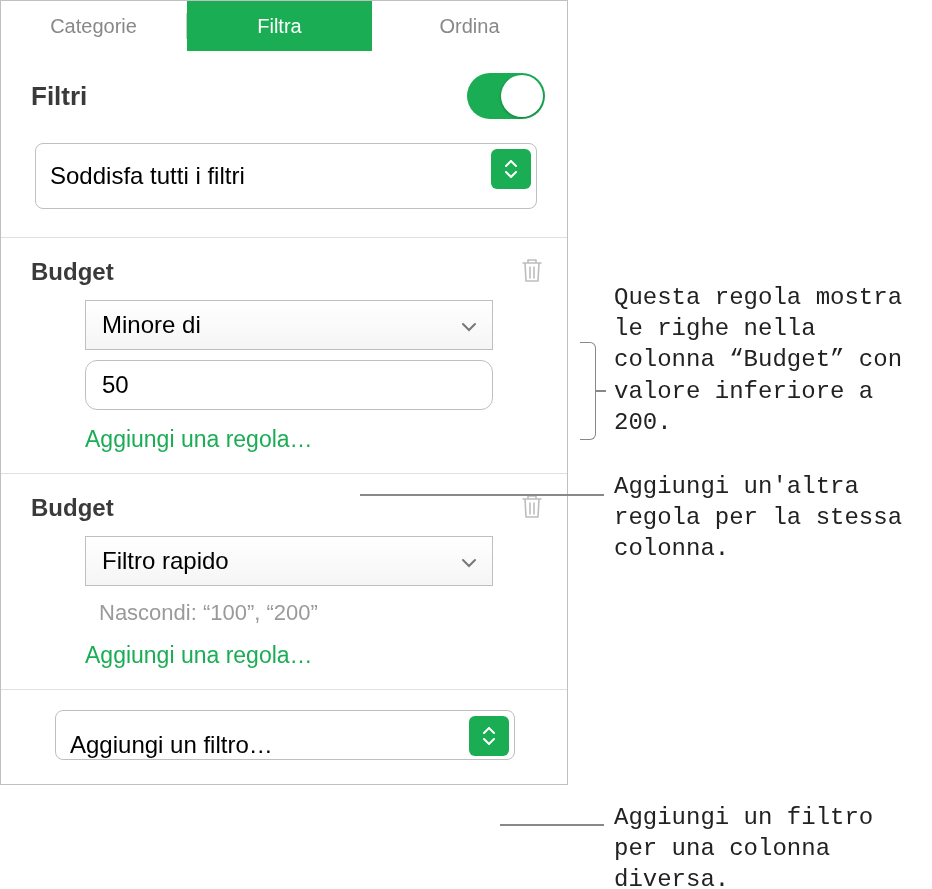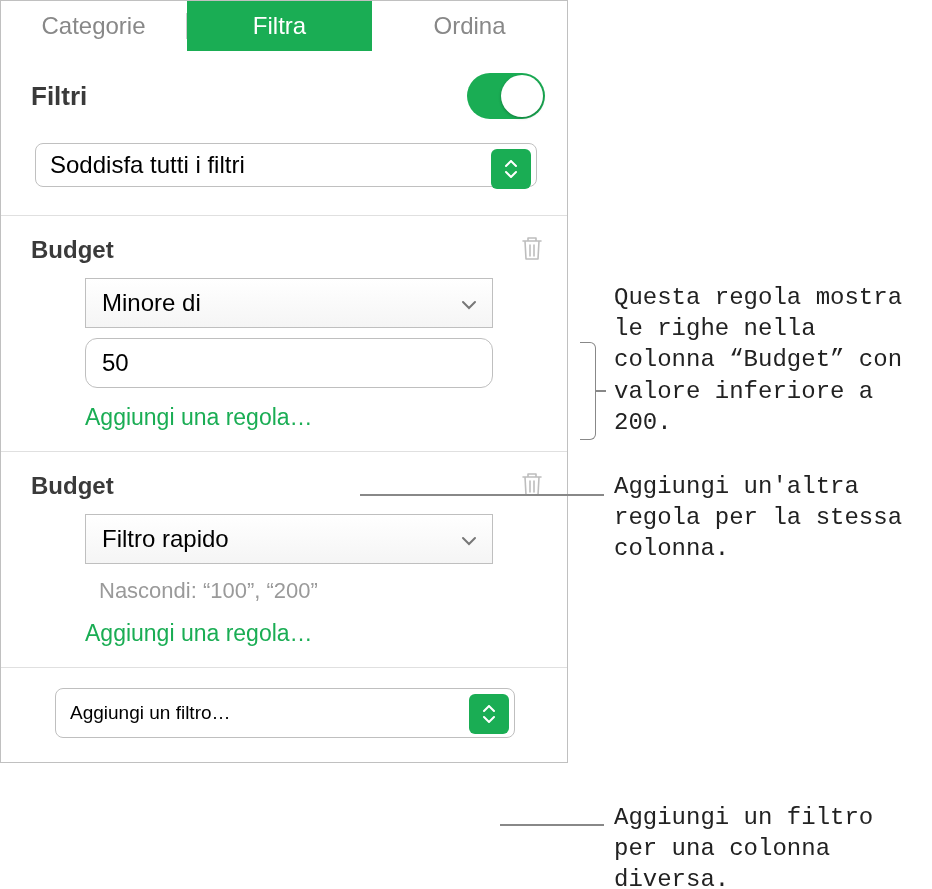--- a/index.html
+++ b/index.html
@@ -15,21 +15,21 @@
       border: 1px solid #c0c0c0;
       background: #fff;
       position: relative;
     }
     .tabs {
       display: flex;
       align-items: stretch;
       height: 50px;
     }
     .tab {
-      font-size: 24px;
+      font-size: 20px;
       color: #888;
       display: flex;
       align-items: center;
       justify-content: center;
       cursor: pointer;
     }
     .tab-categorie { width: 185px; }
     .tab-ordina { width: 195px; }
     .tab-sep {
       width: 1px;
@@ -68,21 +68,21 @@
       border-radius: 50%;
       position: absolute;
       right: 2px;
       top: 2px;
       box-shadow: 0 1px 3px rgba(0,0,0,0.3);
     }
     .match-dropdown {
       margin: 14px 30px 28px 34px;
       border: 1px solid #c0c0c0;
       border-radius: 8px;
-      height: 44px;
+      height: 66px;
       display: flex;
       align-items: center;
       padding-left: 14px;
       font-size: 24px;
       position: relative;
       cursor: pointer;
       background: #fff;
     }
     .match-dropdown .updown {
       position: absolute;
@@ -161,23 +161,23 @@
     }
     .footer-block {
       border-top: 1px solid #e0e0e0;
       padding: 20px 52px 24px 54px;
     }
     .add-filter {
       border: 1px solid #bfbfbf;
       border-radius: 8px;
       height: 50px;
       display: flex;
-      align-items: center;
+      align-items: flex-end;
       padding-left: 14px;
-      font-size: 19px;
+      font-size: 24px;
       position: relative;
       cursor: pointer;
       background: #fff;
     }
     .add-filter .updown {
       position: absolute;
       right: 5px;
       top: 5px;
       width: 40px;
       height: 40px;

